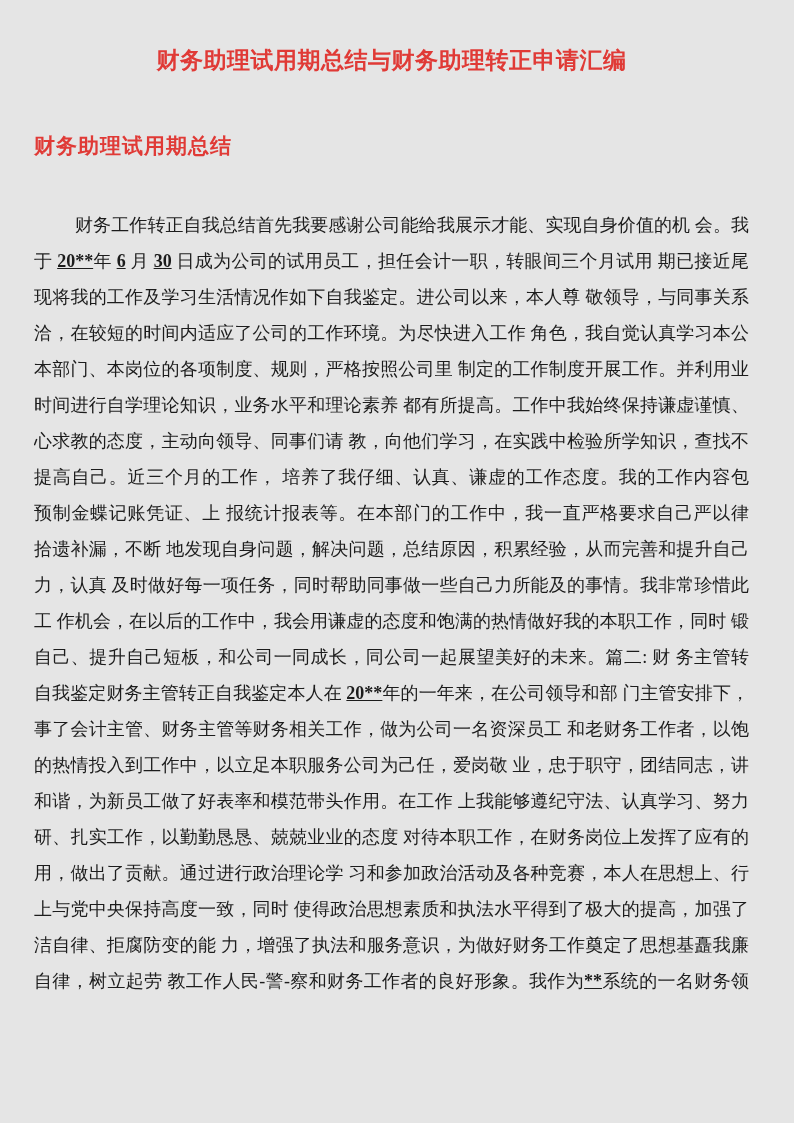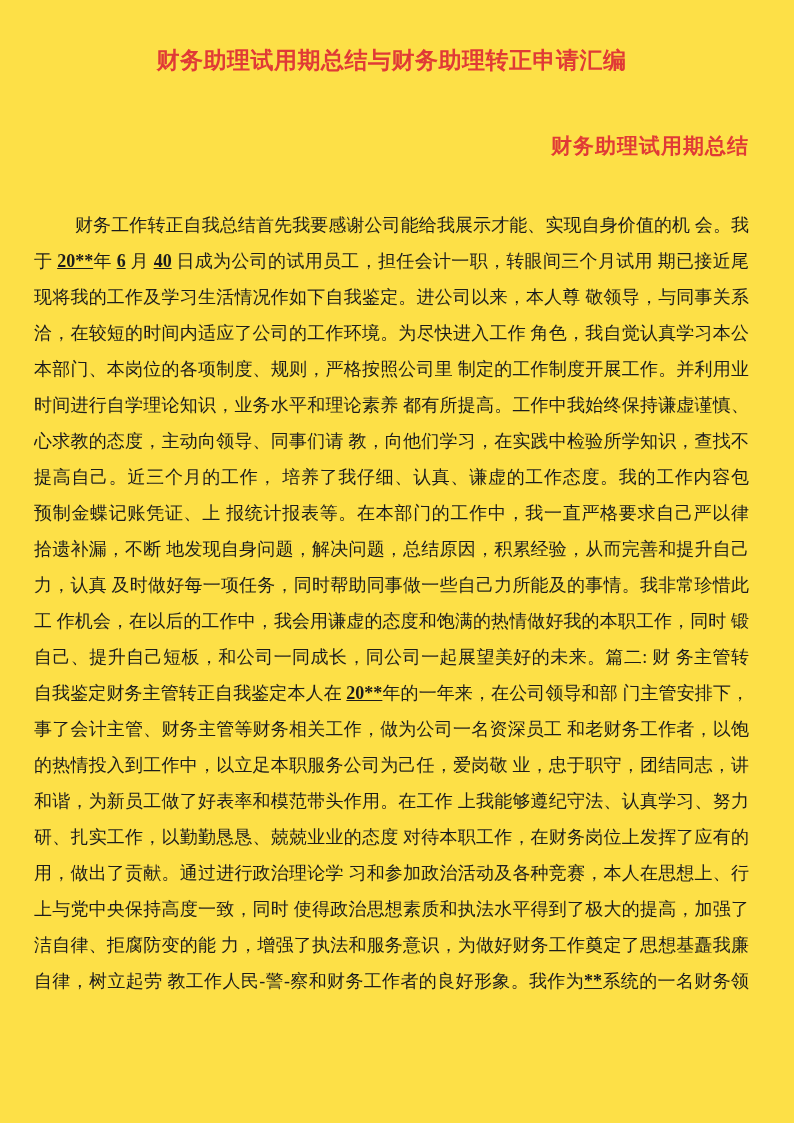--- a/index.html
+++ b/index.html
@@ -25,21 +25,21 @@
     font-weight: bold;
     text-align: center;
     color: var(--accent-red, #e03a36);
     letter-spacing: 0.5px;
   }
   .doc-subtitle {
     margin-top: 56px;
     font-size: 21px;
     line-height: 28px;
     font-weight: bold;
-    text-align: right;
+    text-align: left;
     color: var(--accent-red, #e03a36);
     letter-spacing: 1px;
   }
   .doc-body {
     margin-top: 47px;
     color: var(--body-text, #1c1c1c);
     font-size: 18px;
   }
   .doc-body .line {
     line-height: 36px;
@@ -54,26 +54,26 @@
     padding-left: 41px;
   }
   .doc-body b {
     font-weight: bold;
     text-decoration: underline;
   }
 </style>
 </head>
 <body>
 
-<div class="page" style="--accent-red: #e03a36; --body-text: #1c1c1c; background: #fde047; padding-left: 34px;">
+<div class="page" style="--accent-red: #e03a36; --body-text: #1c1c1c; background: #e5e5e5; padding-left: 34px;">
   <div class="doc-title">财务助理试用期总结与财务助理转正申请汇编</div>
   <div class="doc-subtitle">财务助理试用期总结</div>
   <div class="doc-body">
       <div class="line indent">财务工作转正自我总结首先我要感谢公司能给我展示才能、实现自身价值的机 会。我</div>
-      <div class="line">于 <b>20**</b>年 <b>6</b> 月 <b>40</b> 日成为公司的试用员工，担任会计一职，转眼间三个月试用 期已接近尾声，</div>
+      <div class="line">于 <b>20**</b>年 <b>6</b> 月 <b>30</b> 日成为公司的试用员工，担任会计一职，转眼间三个月试用 期已接近尾声，</div>
       <div class="line">现将我的工作及学习生活情况作如下自我鉴定。进公司以来，本人尊 敬领导，与同事关系融</div>
       <div class="line">洽，在较短的时间内适应了公司的工作环境。为尽快进入工作 角色，我自觉认真学习本公司、</div>
       <div class="line">本部门、本岗位的各项制度、规则，严格按照公司里 制定的工作制度开展工作。并利用业余</div>
       <div class="line">时间进行自学理论知识，业务水平和理论素养 都有所提高。工作中我始终保持谦虚谨慎、虚</div>
       <div class="line">心求教的态度，主动向领导、同事们请 教，向他们学习，在实践中检验所学知识，查找不足，</div>
       <div class="line">提高自己。近三个月的工作， 培养了我仔细、认真、谦虚的工作态度。我的工作内容包括：</div>
       <div class="line">预制金蝶记账凭证、上 报统计报表等。在本部门的工作中，我一直严格要求自己严以律己，</div>
       <div class="line">拾遗补漏，不断 地发现自身问题，解决问题，总结原因，积累经验，从而完善和提升自己能</div>
       <div class="line">力，认真 及时做好每一项任务，同时帮助同事做一些自己力所能及的事情。我非常珍惜此次</div>
       <div class="line">工 作机会，在以后的工作中，我会用谦虚的态度和饱满的热情做好我的本职工作，同时 锻炼</div>

